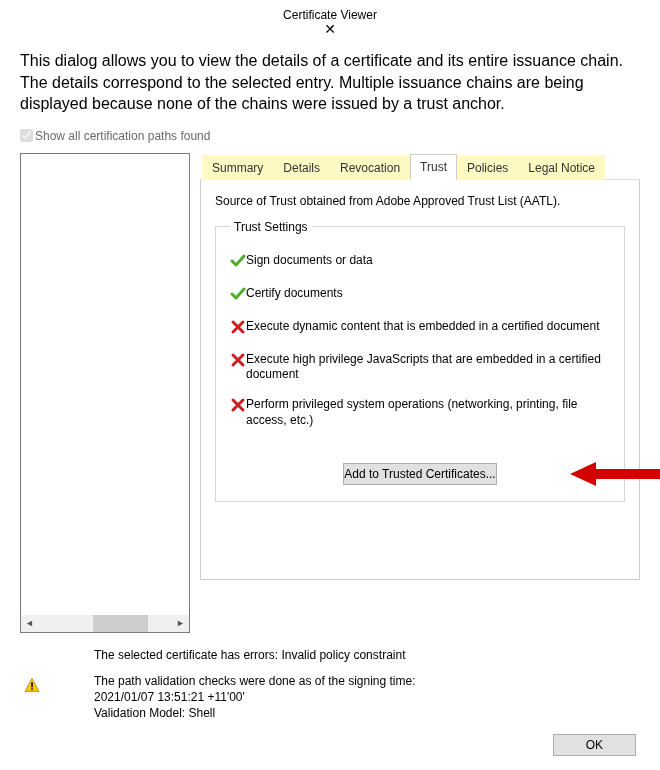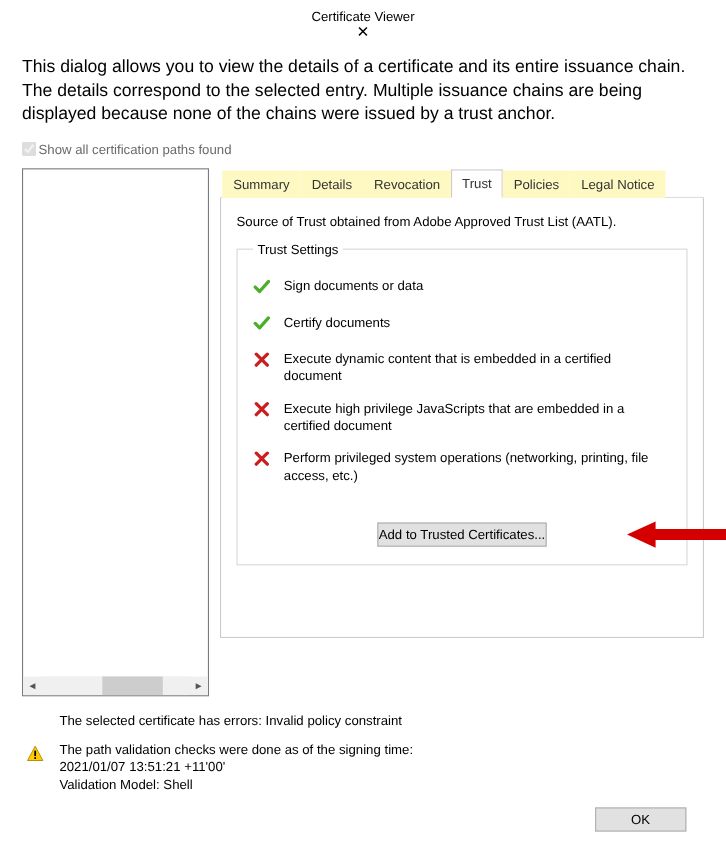--- a/index.html
+++ b/index.html
@@ -114,21 +114,20 @@
       margin: 0;
     }
     fieldset.trust-settings legend {
       padding: 0 4px;
       font-size: 12px;
     }
     .trusted-to { margin-bottom: 10px; }
     .perm-list { list-style: none; }
     .perm-list li {
       display: flex;
-      gap: 12px;
       padding: 7px 0;
       align-items: flex-start;
     }
     .perm-list .icon { width: 16px; flex: 0 0 16px; }
     .perm-list .txt { flex: 1; line-height: 1.3; }
     .btn {
       font: inherit;
       font-size: 12px;
       background: #e1e1e1;
       border: 1px solid #adadad;
@@ -147,25 +146,25 @@
       top: 50%;
       transform: translate(-40px,-50%);
       pointer-events:none;
     }
     .bottom-info {
       display: flex;
       gap: 14px;
       padding: 14px 20px 0 24px;
     }
     .warn-icon { width: 16px; flex:0 0 16px; margin-top:2px; }
-    .bottom-info .texts p { line-height: 1.35; }
+    .bottom-info .texts p { line-height: 1.35; margin-left: 40px; }
     .bottom-info .texts .gap { height: 10px; }
     .footer {
       position: absolute;
-      bottom: 14px; right: 36px;
+      bottom: 14px; right: 24px;
     }
     .footer .btn { padding: 3px 32px; }
   </style>
 </head>
 <body>
 
 <div class="titlebar">
   <span class="title">Certificate Viewer</span>
   <span class="close-btn">✕</span>
 </div>

